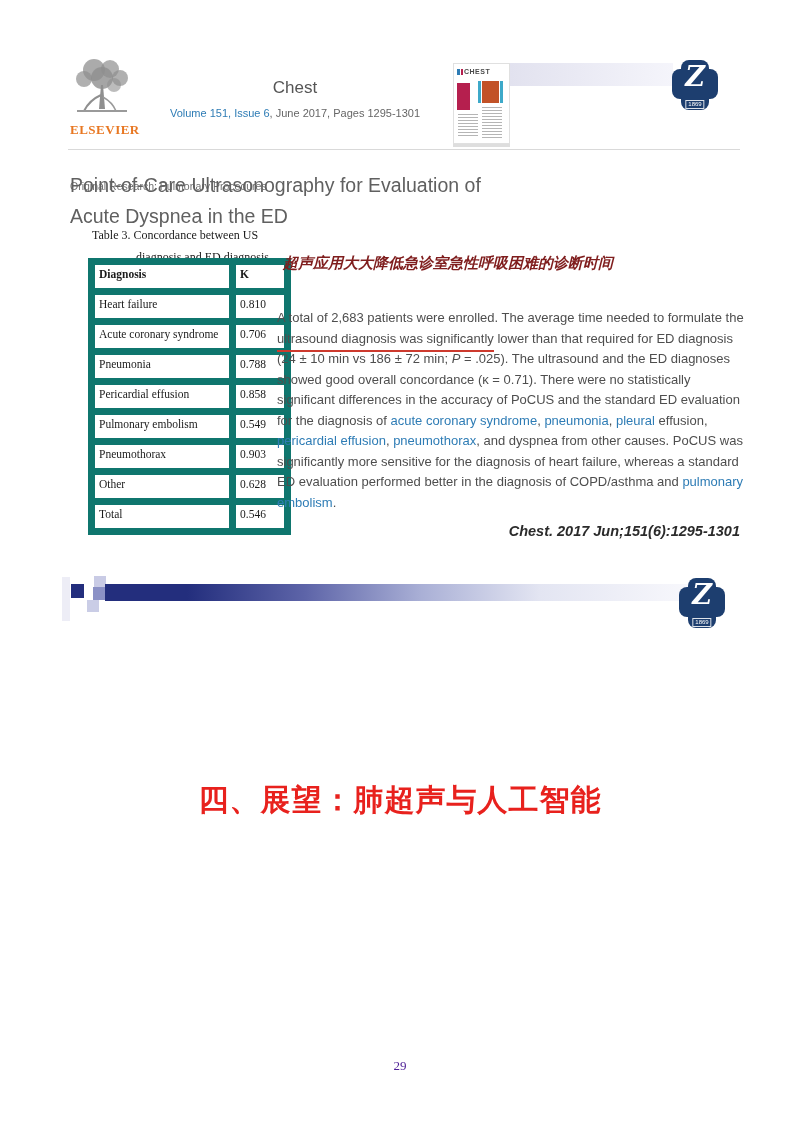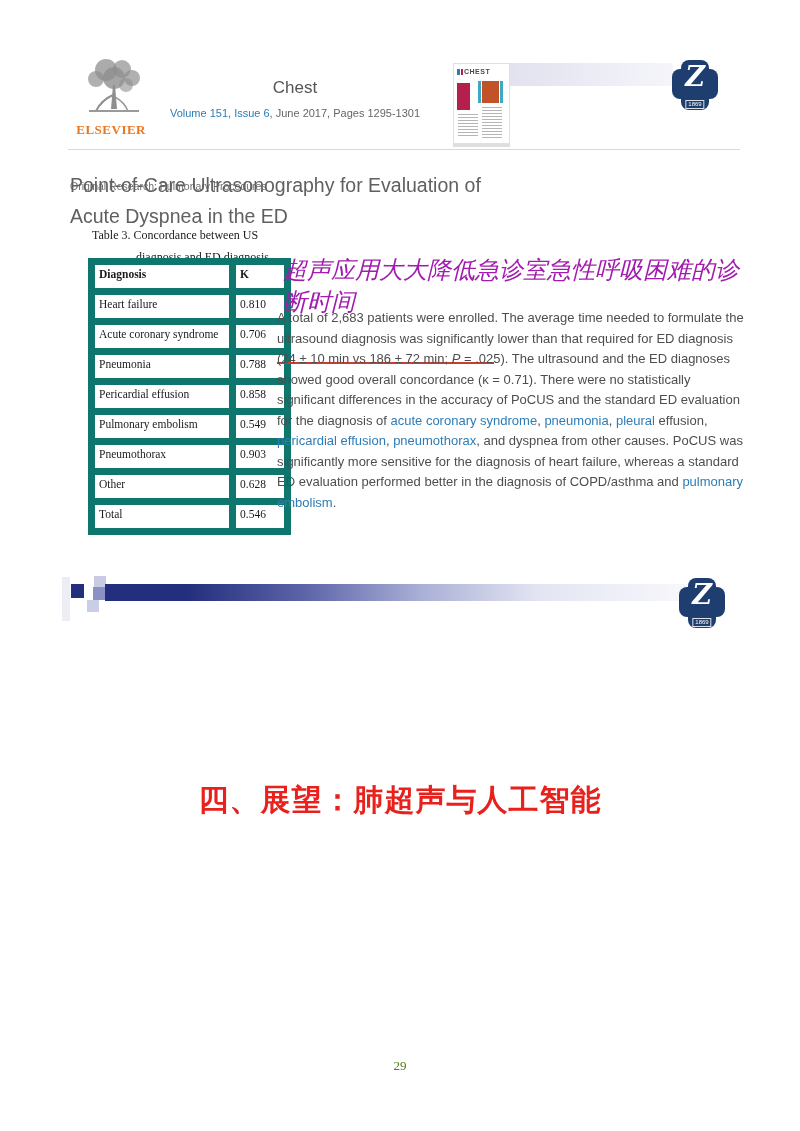--- a/index.html
+++ b/index.html
@@ -1,20 +1,20 @@
 <!DOCTYPE html>
 <html><head>
 <meta charset="utf-8">
 <style>
   html,body{margin:0;padding:0;background:#ffffff;}
   .page{position:relative;width:800px;height:1131px;background:#fff;overflow:hidden;
         font-family:"Liberation Sans",sans-serif;}
 
   
-  .els-logo{position:absolute;left:70px;top:57px;width:76px;height:84px;text-align:right;}
+  .els-logo{position:absolute;left:70px;top:57px;width:76px;height:84px;text-align:left;}
   .els-word{font-family:"Liberation Serif",serif;font-size:13px;letter-spacing:.5px;
             color:#e87722;font-weight:bold;margin-top:1px;}
   .jhead{position:absolute;left:145px;top:78px;width:300px;text-align:center;}
   .jtitle{font-size:17px;color:#555;}
   .jvol{font-size:11px;color:#666;margin-top:9px;}
   .link{color:#2e7cb5;cursor:pointer;}
 
   
   .cover{position:absolute;left:453px;top:63px;width:55px;height:79px;background:#fff;
          border:1px solid #e0e0e0;box-shadow:0 3px 0 rgba(160,160,160,.35);}
@@ -56,46 +56,46 @@
   .tbl-caption .ind{padding-left:44px;margin-top:7px;}
   .ktable{position:absolute;left:88px;top:258px;border-collapse:collapse;
           font-family:"Liberation Serif",serif;font-size:11.5px;color:#1a1a1a;}
   .ktable th,.ktable td{border:7px solid #0f766e;text-align:left;vertical-align:top;
           padding:3px 4px;height:17px;}
   .ktable th{font-weight:bold;}
   .ktable .c1{width:126px;}
   .ktable .c2{width:40px;}
 
   
-  .cn-heading{position:absolute;left:283px;top:254px;width:460px;font-size:24px;
-              font-weight:normal;font-style:italic;color:#a21caf;}
+  .cn-heading{position:absolute;left:283px;top:254px;width:460px;font-size:15px;
+              font-weight:bold;font-style:italic;color:#7f1d1d;}
   .abstract{position:absolute;left:277px;top:308px;width:472px;font-size:13px;
             line-height:20.5px;color:#4e4e4e;}
   .seg-link{color:#2e7cb5;cursor:pointer;}
-  .seg-redline{border-bottom:2px solid #cd3a2e;padding-bottom:16px;}
+  .seg-redline{border-bottom:2px solid #cd3a2e;padding-bottom:4px;}
   .seg-italic{font-style:italic;}
   .citation{position:absolute;left:277px;top:523px;width:463px;text-align:right;
             font-size:14.5px;font-weight:bold;font-style:italic;color:#2b2b2b;}
 
   
   .dv-strip{position:absolute;left:62px;top:577px;width:8px;height:44px;background:#ededf6;}
   .dv-sq{position:absolute;}
   .dv-dark{left:71px;top:584px;width:13px;height:14px;background:#232e7d;}
   .dv-light-top{left:94px;top:576px;width:12px;height:11px;background:#c9cbe5;}
   .dv-med{left:93px;top:587px;width:13px;height:13px;background:#8b91c6;}
   .dv-light-bot{left:87px;top:600px;width:12px;height:12px;background:#cacde6;}
   .dv-bar{position:absolute;left:105px;top:584px;width:587px;height:17px;
           background:linear-gradient(to right,#232e7d 0%,#232e7d 14%,#5d64a8 34%,
                      #aab0d6 54%,#e3e5f2 74%,#f8f8fc 100%);}
 
   
   .slide2-title{position:absolute;left:0;top:780px;width:800px;text-align:center;
                 font-size:30px;font-weight:bold;color:#e8211d;letter-spacing:1px;}
   .page-number{position:absolute;left:0;top:1058px;width:800px;text-align:center;
-               font-family:"Liberation Serif",serif;font-size:13px;color:#4d7c0f;}
+               font-family:"Liberation Serif",serif;font-size:13px;color:#4c1d95;}
 </style>
 </head>
 <body>
 
 <div class="page">
 
   <div class="els-logo">
     <svg width="64" height="60" viewBox="0 0 64 60">
       <g fill="#8f8f8f">
         <circle cx="24" cy="13" r="11" opacity=".75"></circle>
@@ -189,20 +189,21 @@
           <td class="c1">Total</td>
           <td class="c2">0.546</td>
         </tr>
       </tbody>
   </table>
 
   <div class="cn-heading">超声应用大大降低急诊室急性呼吸困难的诊断时间</div>
 
   <div class="abstract"><span class="seg-plain">A total of 2,683 patients were enrolled. The average time needed to formulate the </span><span class="seg-redline">ultrasound diagnosis was significantly</span><span class="seg-plain"> lower than that required for ED diagnosis (24 ± 10 min vs 186 ± 72 min; </span><span class="seg-italic">P</span><span class="seg-plain"> = .025). The ultrasound and the ED diagnoses showed good overall concordance (κ = 0.71). There were no statistically significant differences in the accuracy of PoCUS and the standard ED evaluation for the diagnosis of </span><span class="seg-link">acute coronary syndrome</span><span class="seg-plain">, </span><span class="seg-link">pneumonia</span><span class="seg-plain">, </span><span class="seg-link">pleural</span><span class="seg-plain"> effusion, </span><span class="seg-link">pericardial effusion</span><span class="seg-plain">, </span><span class="seg-link">pneumothorax</span><span class="seg-plain">, and dyspnea from other causes. PoCUS was significantly more sensitive for the diagnosis of heart failure, whereas a standard ED evaluation performed better in the diagnosis of COPD/asthma and </span><span class="seg-link">pulmonary embolism</span><span class="seg-plain">.</span></div>
 
+  <div class="citation">Chest. 2017 Jun;151(6):1295-1301</div>
 
   <div class="dv-strip"></div>
   <div class="dv-sq dv-dark"></div>
   <div class="dv-sq dv-light-top"></div>
   <div class="dv-sq dv-med"></div>
   <div class="dv-sq dv-light-bot"></div>
   <div class="dv-bar"></div>
 
   <div class="zlogo zlogo-mid">
     <div class="zv"></div>

